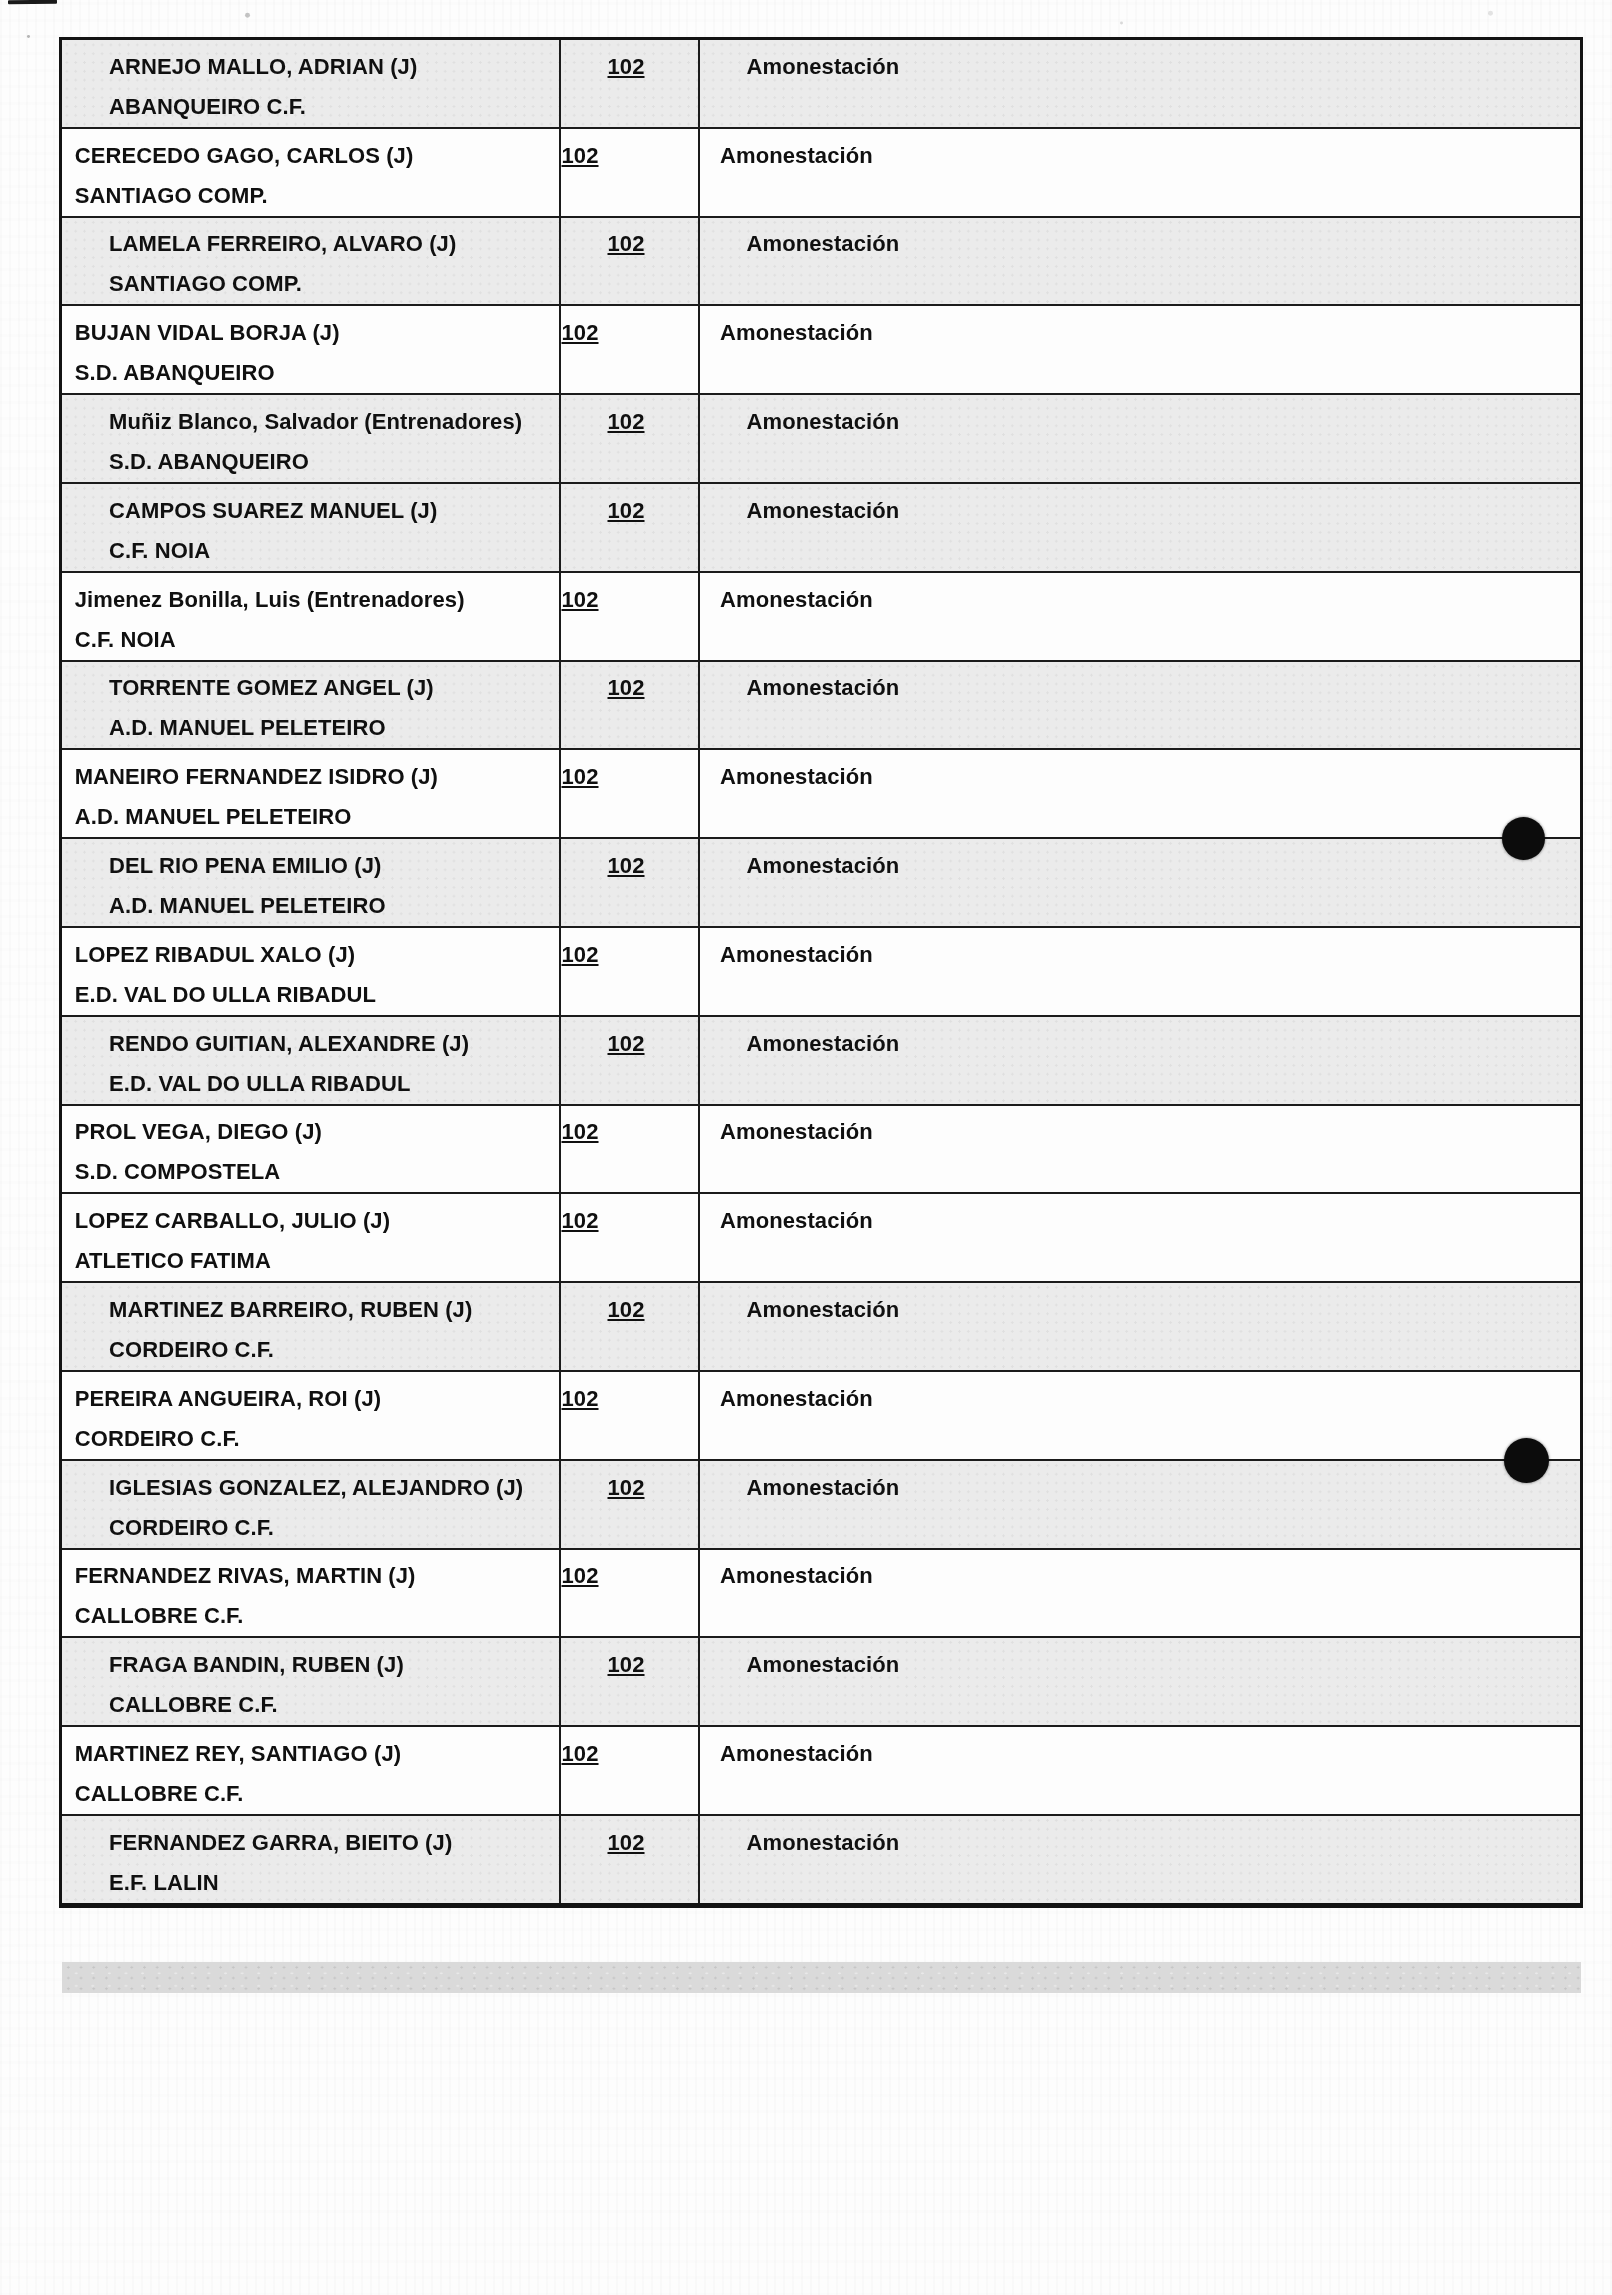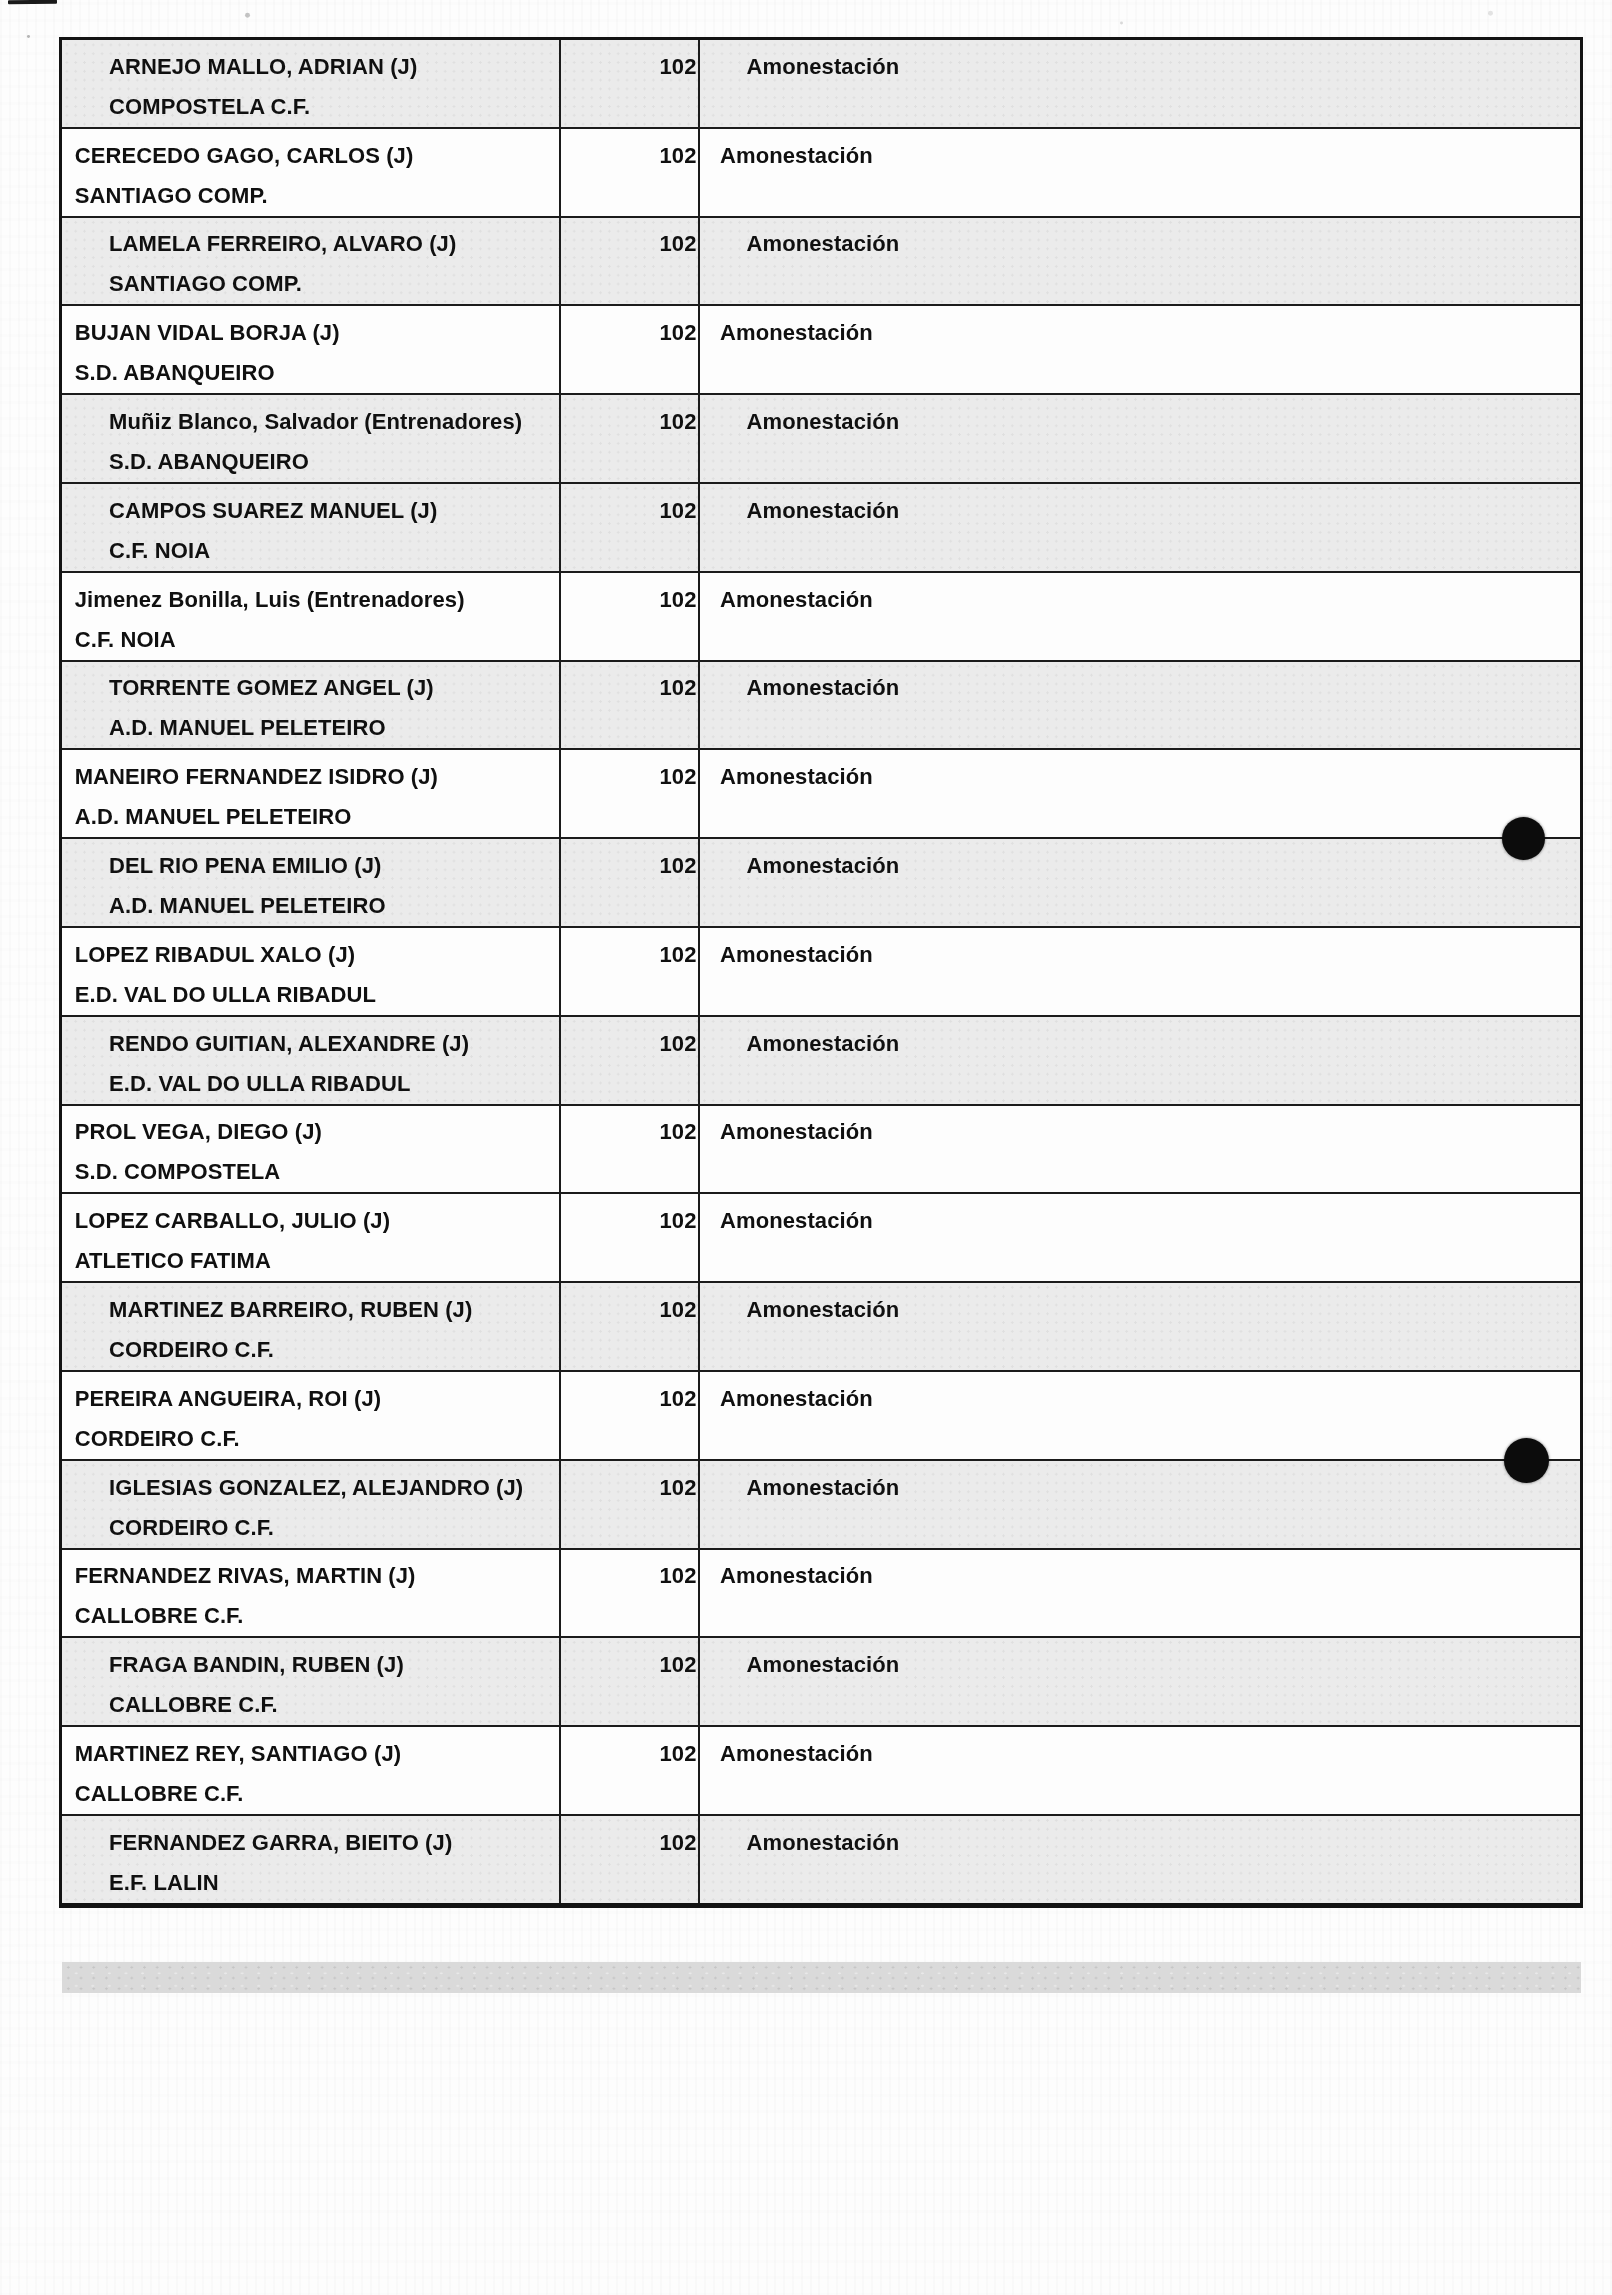--- a/index.html
+++ b/index.html
@@ -75,22 +75,23 @@
   .cell-name { padding: 6.8px 3.9px 0 12.7px; }
   .name, .club, .cell-code, .cell-sanction {
     font-weight: bold;
     font-size: 22px;
     line-height: 40px;
     color: #101010;
     letter-spacing: 0.1px;
     white-space: nowrap;
   }
   .cell-code {
-    text-align: right;
+    text-align: left;
     padding-top: 6.8px;
+    text-decoration: underline;
   }
   .cell-sanction {
     padding: 6.8px 0 0 20.5px;
   }
 
   
   .scan-strip {
     position: absolute;
     left: 62px;
     top: 1962px;
@@ -128,21 +129,21 @@
   <table class="sanctions">
     <colgroup>
       <col style="width:499px">
       <col style="width:139px">
       <col>
     </colgroup>
     <tbody id="rows-body">
         <tr class="shaded">
     <td class="cell-name">
       <div class="name">ARNEJO MALLO, ADRIAN (J)</div>
-      <div class="club">COMPOSTELA C.F.</div>
+      <div class="club">ABANQUEIRO C.F.</div>
     </td>
     <td class="cell-code">102</td>
     <td class="cell-sanction">Amonestación</td>
   </tr>
         <tr>
     <td class="cell-name">
       <div class="name">CERECEDO GAGO, CARLOS (J)</div>
       <div class="club">SANTIAGO COMP.</div>
     </td>
     <td class="cell-code">102</td>

